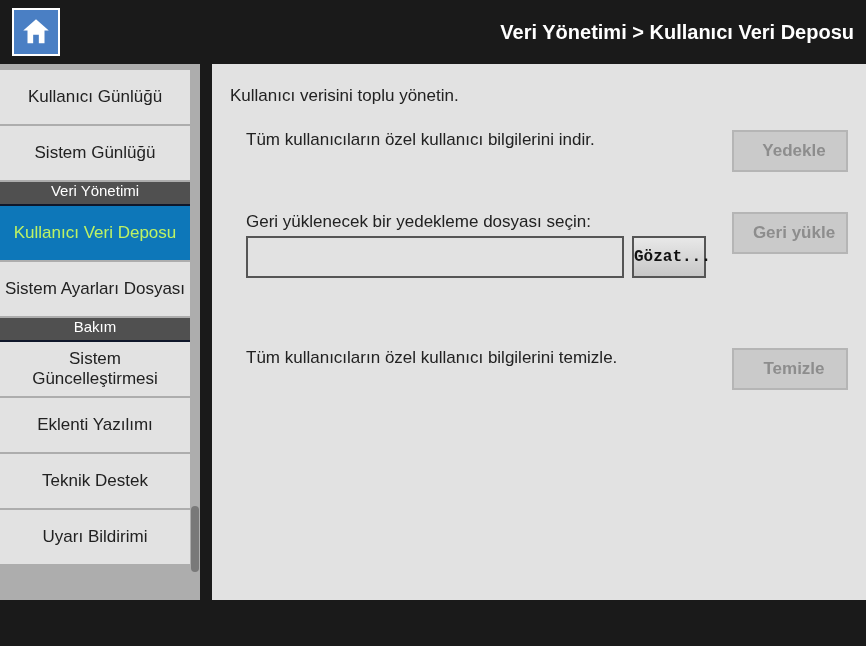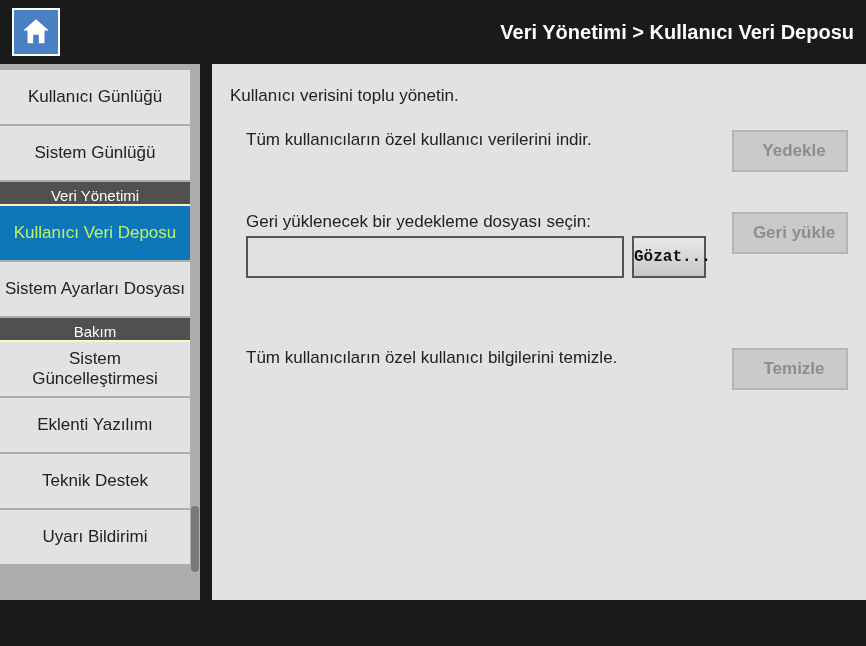--- a/index.html
+++ b/index.html
@@ -79,23 +79,23 @@
   text-align: center;
   border-bottom: 2px solid #adadad;
   padding: 4px;
 }
 .nav-section-header {
   background: #505050;
   color: #fff;
   font-size: 15px;
   height: 24px;
   display: flex;
-  align-items: flex-end;
+  align-items: flex-start;
   justify-content: center;
-  border-bottom: 2px solid #fef9c3;
+  border-bottom: 2px solid #0f172a;
 }
 .nav-item.active {
   background: #0d77b9;
   color: #bef264;
 }
 .content {
   flex: 1;
   background: #e2e2e2;
   margin-left: 12px;
   padding: 22px 18px 18px 18px;
@@ -220,21 +220,21 @@
       </div>
     <div class="sidebar-scrollbar">
       <div class="sidebar-scrollthumb"></div>
     </div>
   </div>
 
   <div class="content">
     <div class="content-intro">Kullanıcı verisini toplu yönetin.</div>
 
     <div class="content-row">
-      <div class="content-row-text">Tüm kullanıcıların özel kullanıcı verilerini indir.</div>
+      <div class="content-row-text">Tüm kullanıcıların özel kullanıcı bilgilerini indir.</div>
       <button class="action-button">Yedekle</button>
     </div>
 
     <div class="restore-block" style="margin-bottom:70px;">
       <div class="restore-left">
         <div class="restore-label">Geri yüklenecek bir yedekleme dosyası seçin:</div>
         <div class="file-row-body">
           <input class="file-input" value="" style="">
           <button class="browse-button">Gözat...</button>
         </div>

